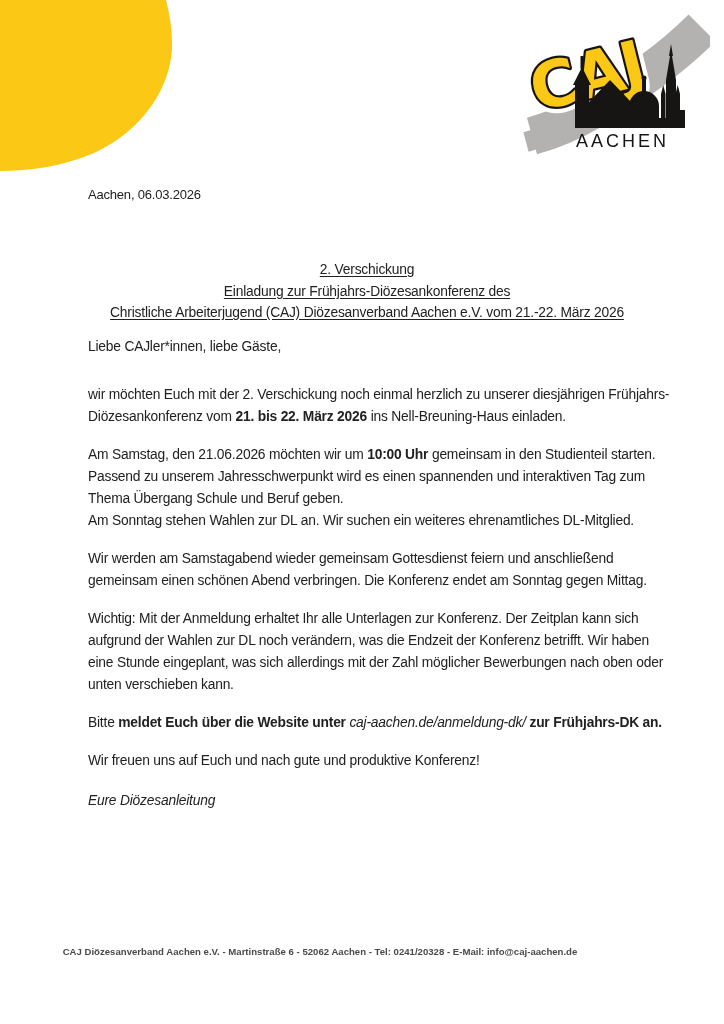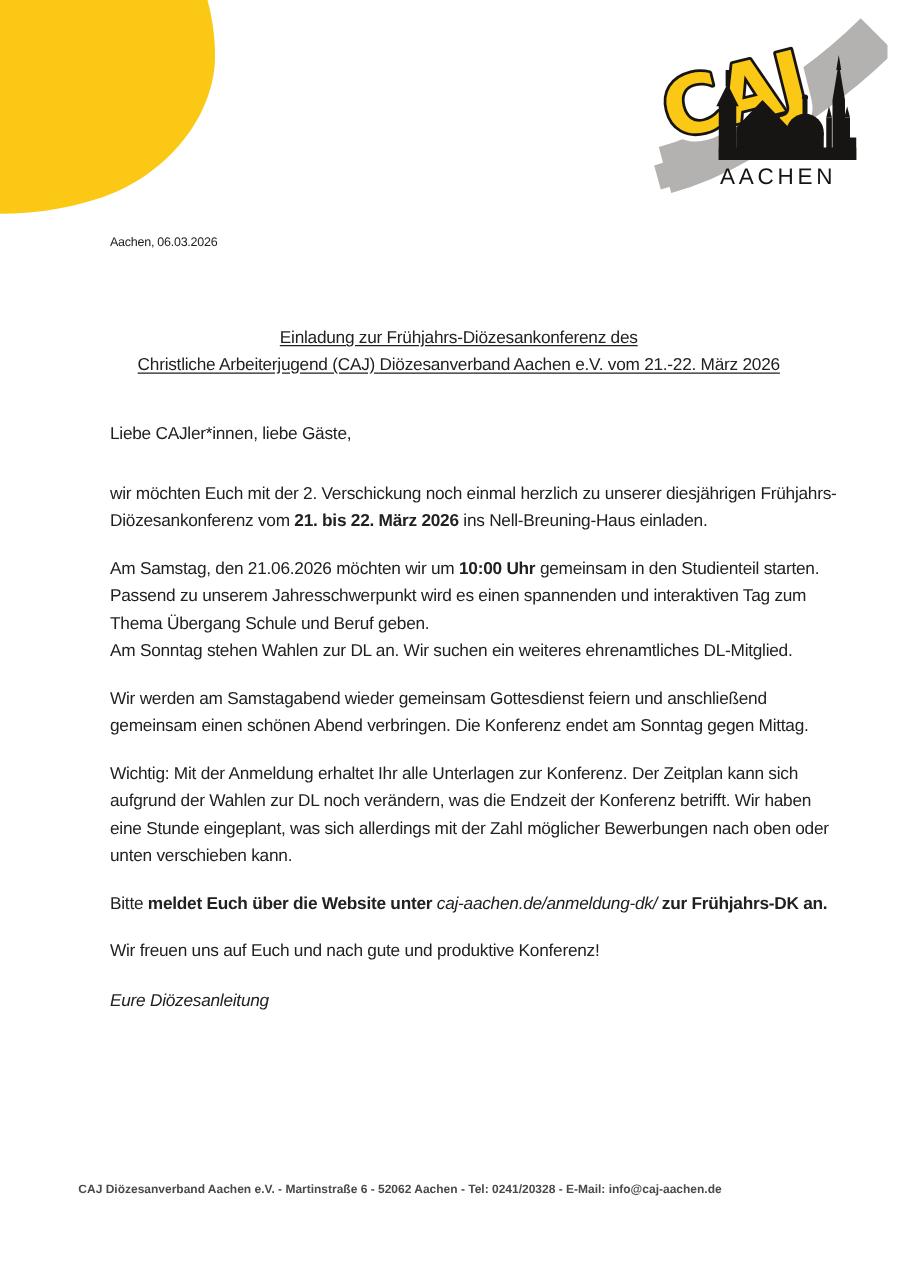--- a/index.html
+++ b/index.html
@@ -35,21 +35,21 @@
   }
   .skyline { fill: var(--logo-black, #171513); }
   .city-text {
     font-family: "Liberation Sans", sans-serif;
     font-size: 18px; letter-spacing: 3px;
     fill: var(--logo-black, #171513);
   }
 
   .date-line {
     position: absolute; left: 88px; top: 184px;
-    font-size: 10px; letter-spacing: -0.2px; line-height: 22px;
+    font-size: 13px; letter-spacing: -0.2px; line-height: 22px;
   }
 
   .heading-block {
     position: absolute; left: 84px; top: 259px; width: 566px;
     text-align: center; font-size: 13.8px; letter-spacing: -0.2px;
     line-height: 21.5px;
   }
   .heading-line { text-decoration: underline; text-underline-offset: 2px; }
 
   .body-block {
@@ -102,20 +102,21 @@
       <polygon points="157.5,84 159.7,75 162,84"></polygon>
       <rect x="158" y="100" width="9" height="18"></rect>
       <rect x="57" y="108" width="110" height="10"></rect>
     </g>
     <text class="city-text" x="58" y="137">AACHEN</text>
   </svg>
 
   <div class="date-line">Aachen, 06.03.2026</div>
 
   <div class="heading-block">
+      <div class="heading-line">2. Verschickung</div>
       <div class="heading-line">Einladung zur Frühjahrs-Diözesankonferenz des</div>
       <div class="heading-line">Christliche Arbeiterjugend (CAJ) Diözesanverband Aachen e.V. vom 21.-22. März 2026</div>
     </div>
 
   <div class="body-block">
     <p class="salutation">Liebe CAJler*innen, liebe Gäste,</p>
   <p class="para"><span class="seg-normal">wir möchten Euch mit der 2. Verschickung noch einmal herzlich zu unserer diesjährigen Frühjahrs-Diözesankonferenz vom </span><span class="seg-bold">21. bis 22. März 2026</span><span class="seg-normal"> ins Nell-Breuning-Haus einladen.</span></p>
       <p class="para"><span class="seg-normal">Am Samstag, den 21.06.2026 möchten wir um </span><span class="seg-bold">10:00 Uhr</span><span class="seg-normal"> gemeinsam in den Studienteil starten. Passend zu unserem Jahresschwerpunkt wird es einen spannenden und interaktiven Tag zum Thema Übergang Schule und Beruf geben.
 Am Sonntag stehen Wahlen zur DL an. Wir suchen ein weiteres ehrenamtliches DL-Mitglied.</span></p>
       <p class="para"><span class="seg-normal">Wir werden am Samstagabend wieder gemeinsam Gottesdienst feiern und anschließend gemeinsam einen schönen Abend verbringen. Die Konferenz endet am Sonntag gegen Mittag.</span></p>

